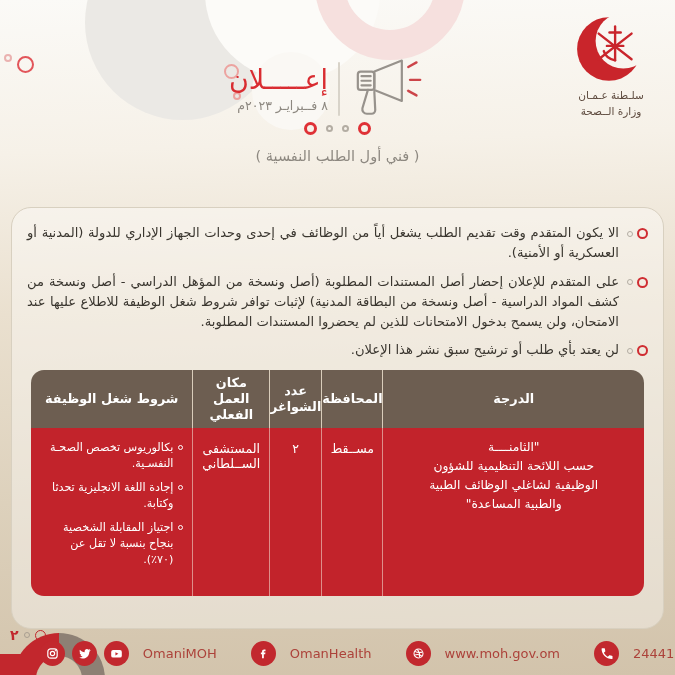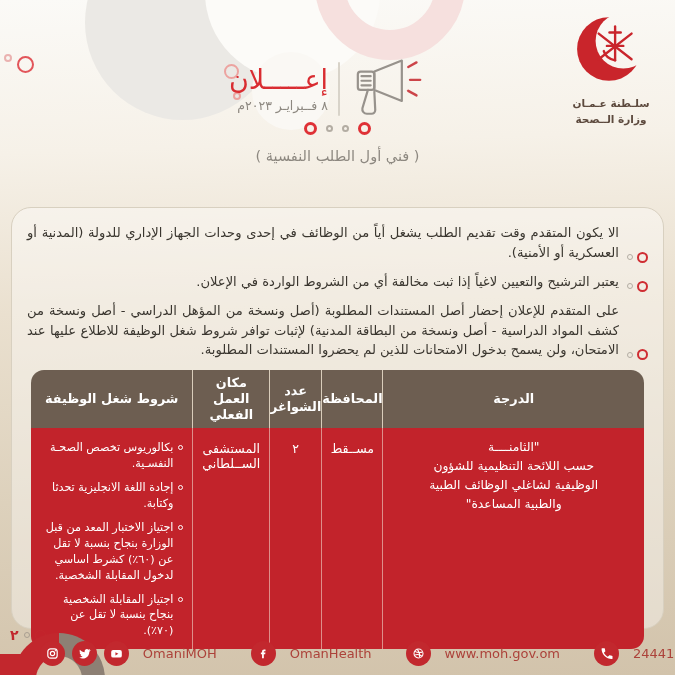--- a/index.html
+++ b/index.html
@@ -26,42 +26,42 @@
   .d-white{left:205px;top:-95px;width:175px;height:175px;background:#fcfbf8}
   .d-pink{left:315px;top:-90px;width:150px;height:150px;border:30px solid #f6e0de}
   .d-w2{left:252px;top:52px;width:78px;height:78px;background:#faf8f4}
   .d-r1{left:4px;top:54px;width:8px;height:8px;border:2px solid #eab2b0}
   .d-r2{left:17px;top:56px;width:17px;height:17px;border:2.6px solid #e2555a}
   .d-r3{left:224px;top:64px;width:15px;height:15px;border:2.4px solid #ecA3a0}
   .d-r4{left:233px;top:92px;width:8px;height:8px;border:2px solid #ecA3a0}
   
   .logo{position:absolute;top:12px;right:16px;width:96px;text-align:center;z-index:2}
   .logo svg{display:block;margin:0 auto}
-  .org{font-size:10.5px;font-weight:bold;color:#5d4a3e;line-height:1.5;margin-top:10px}
+  .org{font-size:10.5px;font-weight:normal;color:#5d4a3e;line-height:1.5;margin-top:2px}
   
   .annc{position:absolute;top:56px;right:247px;z-index:2;direction:ltr;display:flex;align-items:center;gap:10px}
   .annc-text{text-align:right;min-width:96px}
   .annc-title{font-size:27px;font-weight:normal;color:#d92c31;line-height:1.1}
   .annc-date{font-size:12.5px;color:var(--muted);margin-top:3px}
   .annc-divider{width:2px;height:54px;background:#d8d3c9;border-radius:2px}
   
   .vacancy{position:absolute;top:120px;left:0;right:0;text-align:center;z-index:2}
   .vac-row{display:inline-flex;align-items:center;gap:9px}
   .ring-b{width:13px;height:13px;border:3px solid var(--title-red);border-radius:50%}
   .ring-s{width:7px;height:7px;border:2px solid #b3ada3;border-radius:50%}
   .vac-title{font-size:25px;font-weight:bold;color:var(--title-red)}
   .vac-sub{margin-top:9px;font-size:14.5px;color:var(--muted)}
   
   .card{
     position:absolute;top:207px;left:11px;right:11px;height:422px;z-index:1;
     background:rgba(255,255,255,0.38);border:1px solid #d8d0c0;border-radius:20px;
     padding:15px 15px 0;
   }
   .conditions{list-style:none;display:flex;flex-direction:column;gap:9px}
-  .conditions li{display:flex;gap:8px;align-items:flex-end}
+  .conditions li{display:flex;gap:8px;align-items:flex-start}
   .bullet-marker{display:flex;gap:4px;align-items:center;padding-top:5px;flex:none}
   .bm-b{width:11px;height:11px;border:2.6px solid #cf2d32;border-radius:50%}
   .bm-s{width:6px;height:6px;border:1.6px solid #b3ada3;border-radius:50%}
   .conditions p{font-size:13.1px;line-height:1.52;color:var(--ink);text-align:justify}
   
   .tbl{margin:10px 4px 0}
   .tbl-head,.tbl-body{display:flex}
   .tbl-head{
     background:var(--header-brown);color:#fff;border-radius:13px 13px 0 0;
     min-height:46px;align-items:center;text-align:center;font-weight:bold;font-size:12.8px;line-height:1.25;
@@ -182,28 +182,28 @@
             <span class="bm-b"></span>
             <span class="bm-s"></span>
           </span>
         <p>الا يكون المتقدم وقت تقديم الطلب يشغل أياً من الوظائف في إحدى وحدات الجهاز الإداري للدولة (المدنية أو العسكرية أو الأمنية).</p>
       </li>
       <li>
         <span class="bullet-marker">
             <span class="bm-b"></span>
             <span class="bm-s"></span>
           </span>
-        <p>يعتبر الترشيح والتعيين لاغياً إذا ثبت مخالفة أي من الشروط الواردة في الإعلان.</p>
+        <p>على المتقدم للإعلان إحضار أصل المستندات المطلوبة (أصل ونسخة من المؤهل الدراسي - أصل ونسخة من كشف المواد الدراسية - أصل ونسخة من البطاقة المدنية) لإثبات توافر شروط شغل الوظيفة للاطلاع عليها عند الامتحان، ولن يسمح بدخول الامتحانات للذين لم يحضروا المستندات المطلوبة.</p>
       </li>
       <li>
         <span class="bullet-marker">
             <span class="bm-b"></span>
             <span class="bm-s"></span>
           </span>
-        <p>على المتقدم للإعلان إحضار أصل المستندات المطلوبة (أصل ونسخة من المؤهل الدراسي - أصل ونسخة من كشف المواد الدراسية - أصل ونسخة من البطاقة المدنية) لإثبات توافر شروط شغل الوظيفة للاطلاع عليها عند الامتحان، ولن يسمح بدخول الامتحانات للذين لم يحضروا المستندات المطلوبة.</p>
+        <p>لن يعتد بأي طلب أو ترشيح سبق نشر هذا الإعلان.</p>
       </li>
     </ul>
 
     <div class="tbl">
       <div class="tbl-head">
         <div class="cell c-grade">الدرجة</div>
         <div class="cell c-gov">المحافظة</div>
         <div class="cell c-num">عدد الشواغر</div>
         <div class="cell c-place">مكان العمل الفعلي</div>
         <div class="cell c-req">شروط شغل الوظيفة</div>
@@ -221,24 +221,20 @@
           <div class="req-item">
             <span class="req-dot"></span>
             <p>بكالوريوس تخصص الصحـة النفسـية.</p>
           </div>
           <div class="req-item">
             <span class="req-dot"></span>
             <p>إجادة اللغة الانجليزية تحدثا وكتابة.</p>
           </div>
           <div class="req-item">
             <span class="req-dot"></span>
-            <p>اجتياز الاختبار المعد من قبل الوزارة بنجاح بنسبة لا تقل عن (٦٠٪) كشرط اساسي لدخول المقابلة الشخصية.</p>
-          </div>
-          <div class="req-item">
-            <span class="req-dot"></span>
             <p>اجتياز المقابلة الشخصية بنجاح بنسبة لا تقل عن (٧٠٪).</p>
           </div>
         </div>
       </div>
     </div>
   </div>
 
   <div class="pageno">
     <span class="pn-num">٢</span>
     <span class="pn-s"></span>

